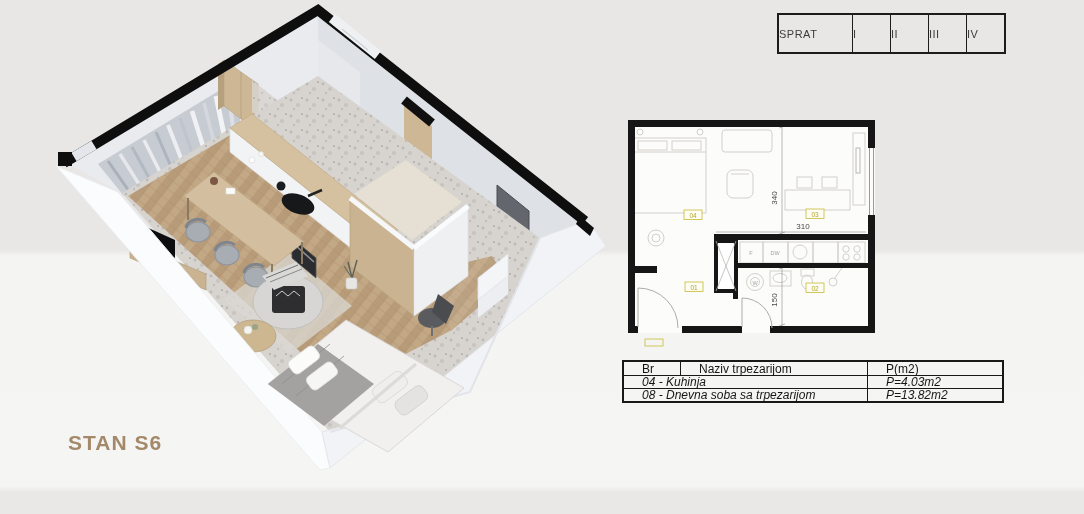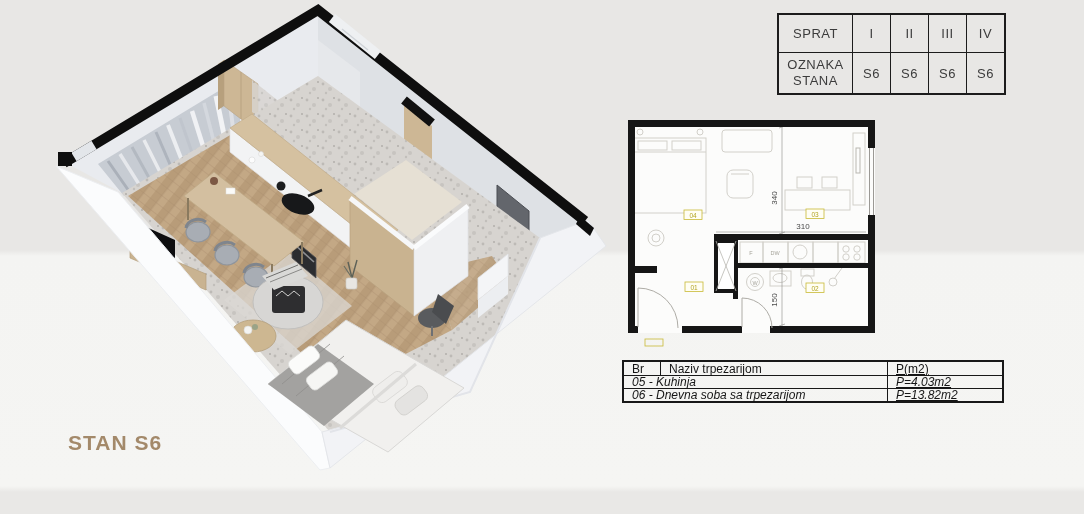--- a/index.html
+++ b/index.html
@@ -4,37 +4,37 @@
 <style>
   html,body{margin:0;padding:0;}
   body{width:1084px;height:514px;overflow:hidden;font-family:"Liberation Sans",sans-serif;}
   .page{position:relative;width:1084px;height:514px;
     background:linear-gradient(#e8e7e5 0px,#e8e7e5 250px,#f4f4f2 256px,#f5f5f3 486px,#e9e8e6 492px,#e9e8e6 514px);}
   .render3d{position:absolute;left:0;top:0;width:620px;height:514px;}
   .plan{position:absolute;left:620px;top:110px;width:268px;height:240px;}
 
   
   .floors{position:absolute;left:777px;top:13px;border-collapse:collapse;
-    font-size:13px;color:#3c3c3c;letter-spacing:.5px;text-align:center;}
+    font-size:11px;color:#3c3c3c;letter-spacing:.5px;}
   .floors td{border:1.5px solid #1c1c1c;padding:0;}
   .floors tr td:first-child{width:73px;}
   .floors td.fcol{width:37px;}
   .floors tr.r1 td{height:37px;}
   .floors tr.r2 td{height:40px;}
   .floors table, .floors{border:2px solid #1c1c1c;}
   .twoline{line-height:1.25;}
 
   
   .rooms{position:absolute;left:622px;top:360px;width:382px;border-collapse:collapse;
     font-size:12px;color:#151515;}
   .rooms td{border-top:1.5px solid #181818;border-bottom:1.5px solid #181818;
-    padding:0 8px;height:12px;line-height:12px;white-space:nowrap;}
+    padding:0 18px;height:12px;line-height:12px;white-space:nowrap;}
   .rooms{border:2px solid #181818;}
   .rooms td.c-br{border-right:1.5px solid #181818;width:20px;}
-  .rooms td.c-area{border-left:1.5px solid #181818;width:98px;text-decoration:underline;}
+  .rooms td.c-area{border-left:1.5px solid #181818;width:98px;}
   .rooms tr.hdr td{height:13px;font-style:normal;}
   .rooms tr.sum td{color:#c6b82d;height:13px;}
   .rooms tr.it td{font-style:italic;}
   svg text{font-family:"Liberation Sans",sans-serif;}
 </style>
 </head>
 <body>
 
 <div class="page">
 
@@ -325,44 +325,34 @@
 
   <table class="floors">
     <tbody>
         <tr class="r1">
       <td>SPRAT</td>
       <td class="fcol">I</td>
       <td class="fcol">II</td>
       <td class="fcol">III</td>
       <td class="fcol">IV</td>
     </tr>
-    <tr class="r2">
-      <td class="twoline">
-        <div>OZNAKA</div>
-        <div>STANA</div>
-      </td>
-      <td>S6</td>
-      <td>S6</td>
-      <td>S6</td>
-      <td>S6</td>
-    </tr>
   </tbody>
     </table>
 
   <table class="rooms">
     <tbody>
         <tr class="hdr">
       <td class="c-br">Br</td>
       <td>Naziv trpezarijom</td>
       <td class="c-area">P(m2)</td>
     </tr>
     <tr class="it">
-      <td colspan="2">05 - Kuhinja</td>
+      <td colspan="2">04 - Kuhinja</td>
       <td class="c-area">P=4.03m2</td>
     </tr>
     <tr class="it">
-      <td colspan="2">06 - Dnevna soba sa trpezarijom</td>
+      <td colspan="2">08 - Dnevna soba sa trpezarijom</td>
       <td class="c-area">P=13.82m2</td>
     </tr>
   </tbody>
     </table>
 
 </div>
 
 </body></html>

